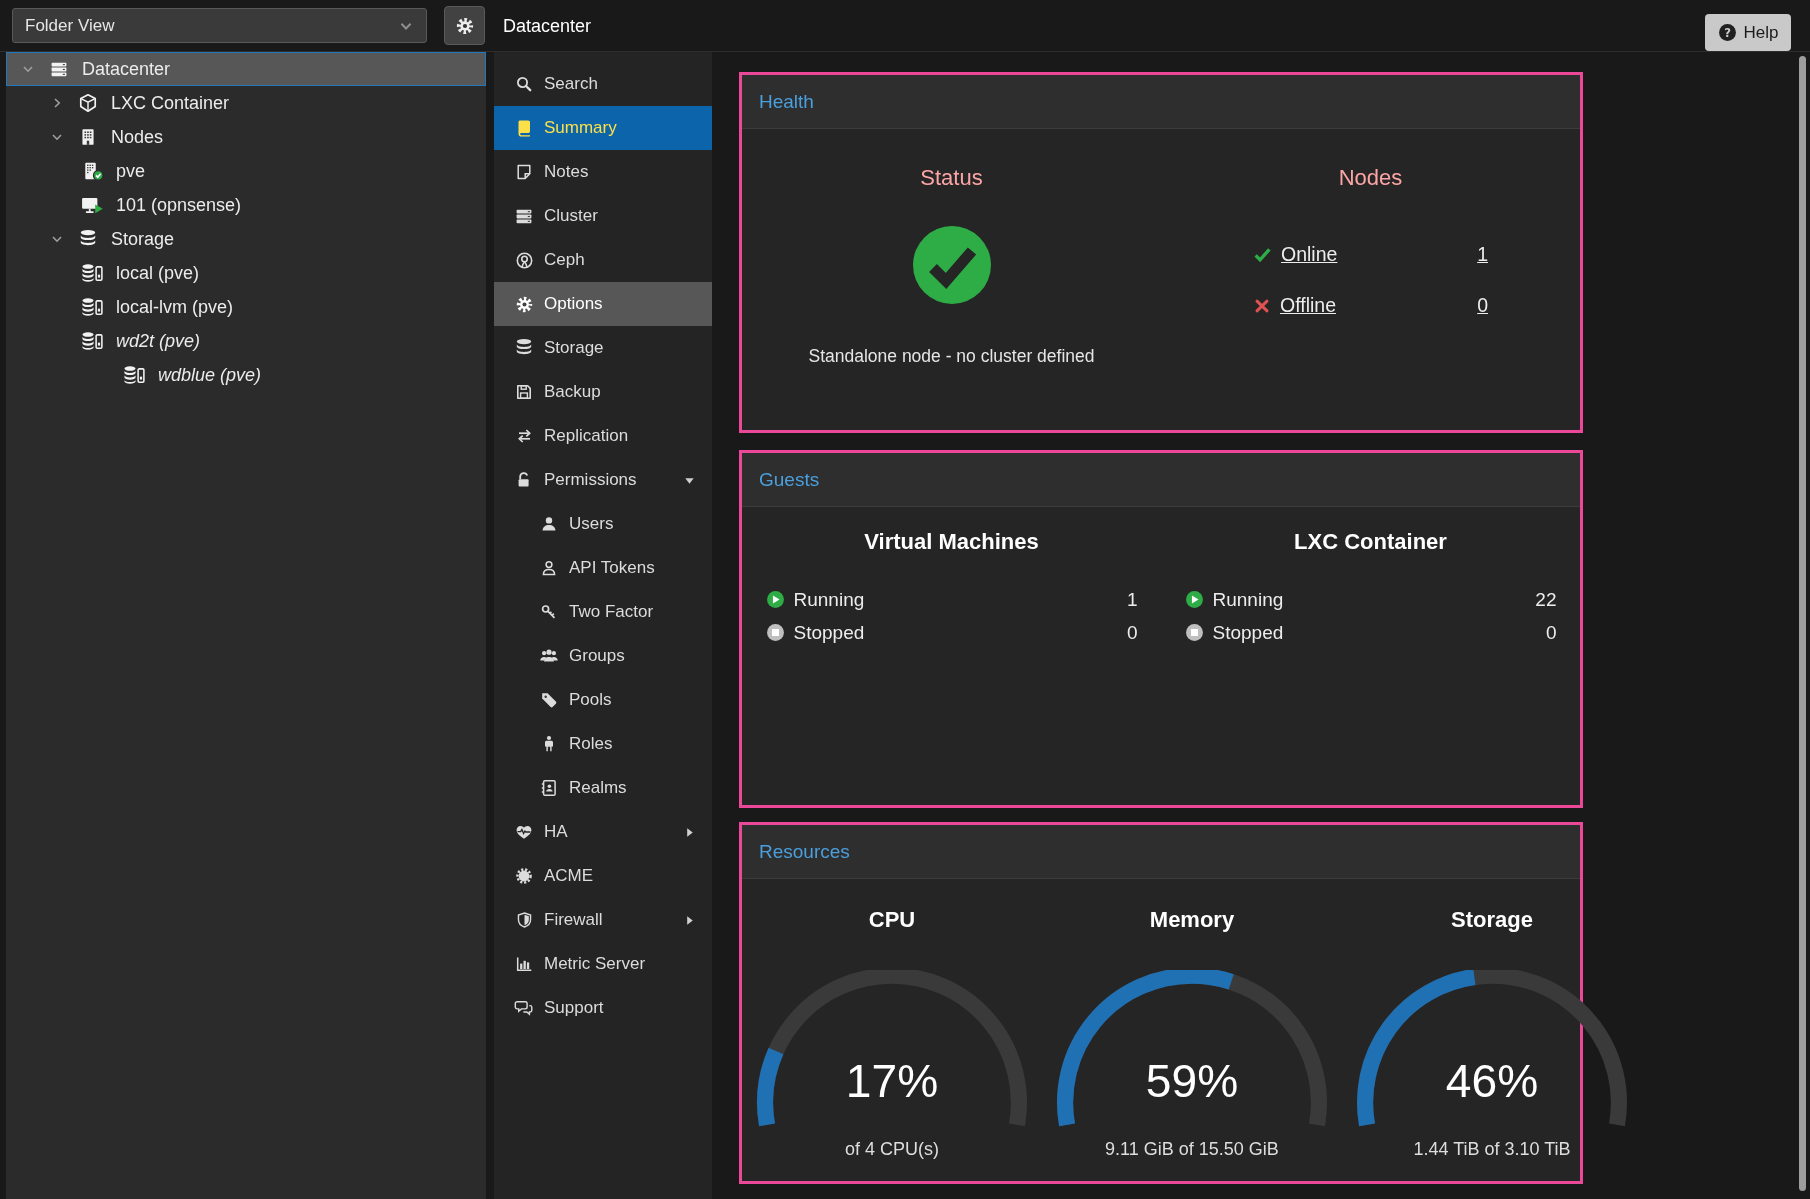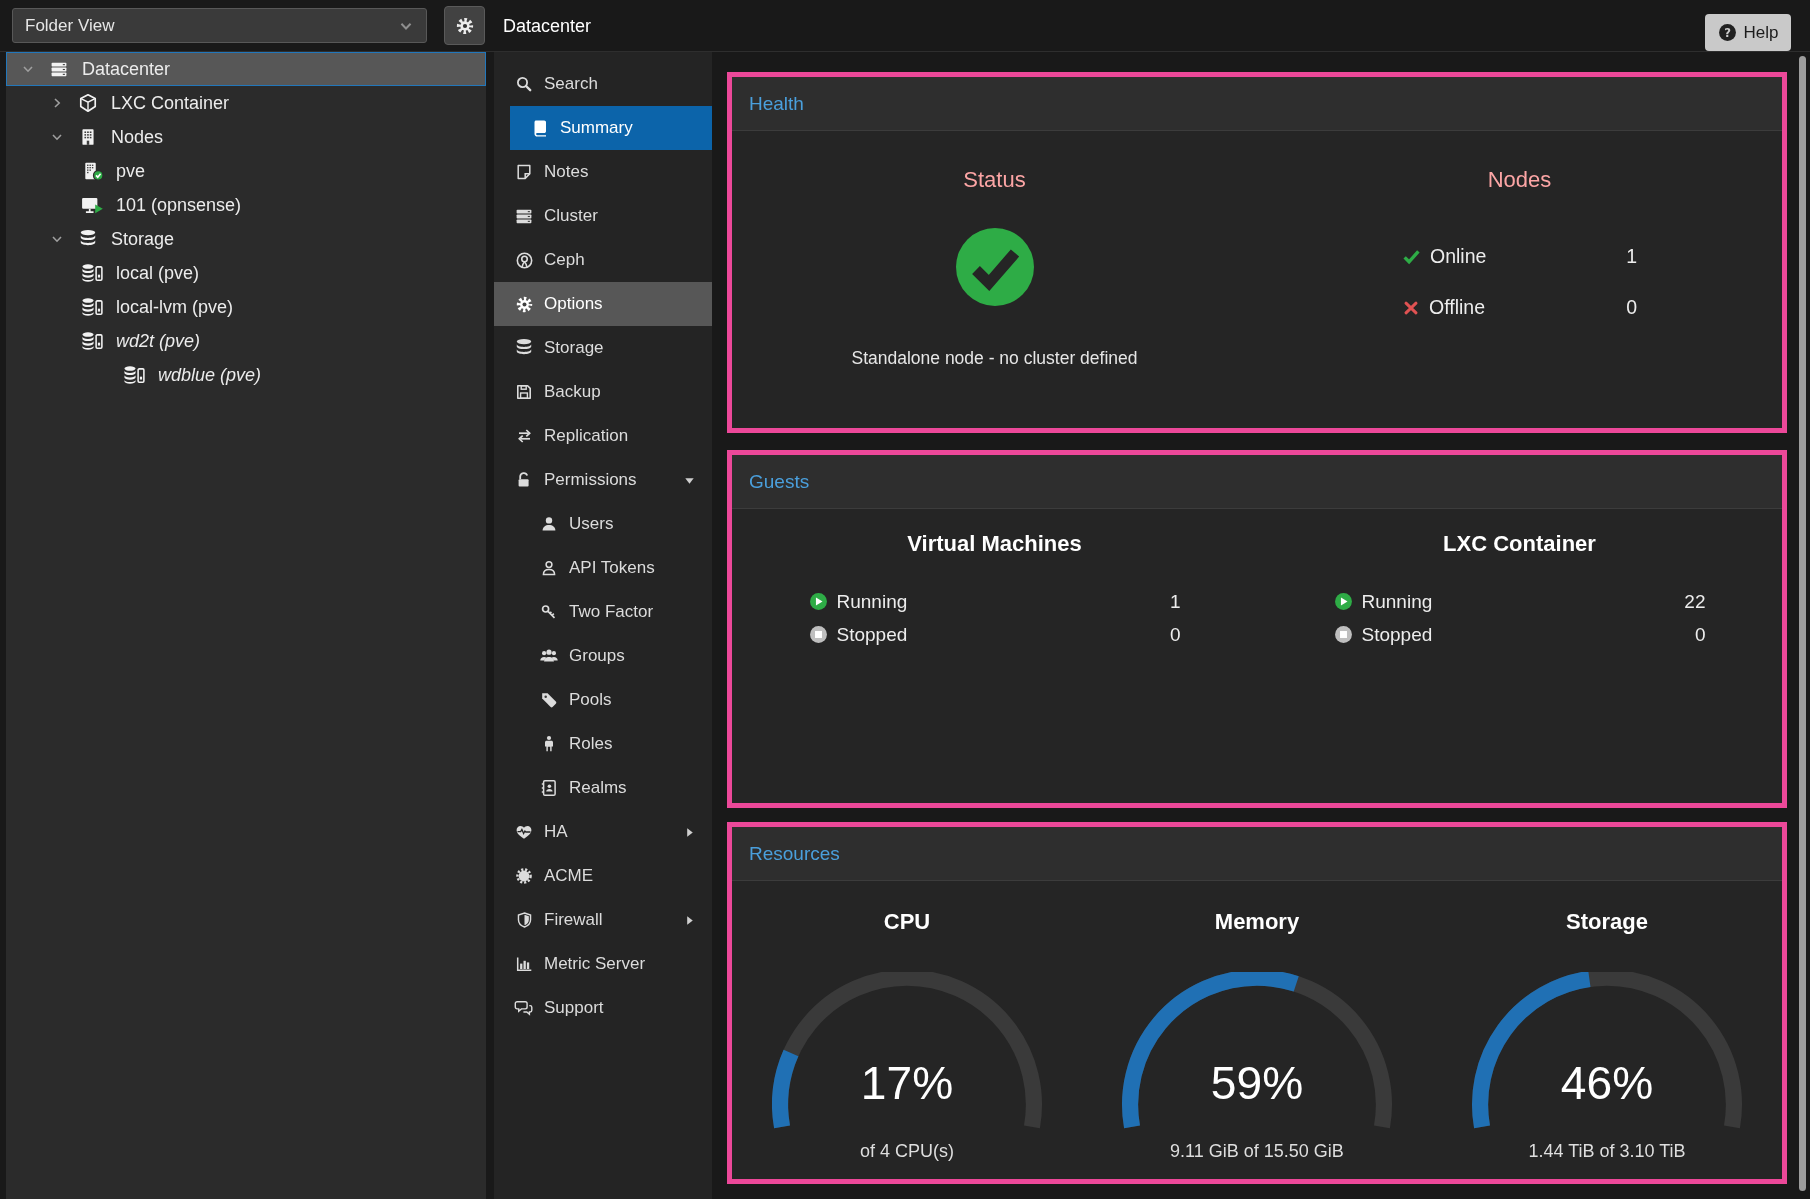--- a/index.html
+++ b/index.html
@@ -28,39 +28,39 @@
   .tree-ic{width:32px;flex:none;color:#f2f2f2;justify-content:center;margin-right:7px;}
   .tree-label{white-space:nowrap;}
 
   
   #splitter{position:absolute;left:486px;top:52px;width:8px;bottom:0;background:#191919;}
 
   
   #menu-panel{position:absolute;left:494px;top:52px;width:218px;bottom:0;background:#242424;padding-top:10px;}
   .menu-row{height:44px;display:flex;align-items:center;padding:0 16px 0 18px;color:#dcdcdc;font-size:17px;}
   .menu-row.indent{padding-left:43px;}
-  .menu-row.selected{background:var(--accent);color:#ffffff;margin-left:16px;}
+  .menu-row.selected{background:var(--accent);color:#fde047;}
   .menu-row.focused{background:#575757;color:#ffffff;}
   .menu-ic{width:24px;flex:none;justify-content:center;margin-right:8px;}
   .menu-arrow{margin-left:auto;color:#cfcfcf;}
 
   
   #content{position:absolute;left:712px;top:52px;right:0;bottom:0;background:#191919;}
-  .panel{position:absolute;left:15px;width:1060px;background:#252525;border:5px solid #ec4899;}
+  .panel{position:absolute;left:27px;width:844px;background:#252525;border:3px solid #ec4899;}
   .panel-header{height:54px;background:#2e2e2e;border-bottom:1px solid #3c3c3c;display:flex;align-items:center;padding:0 17px;color:var(--panel-title);font-size:19px;}
   #health-panel{top:20px;height:361px;}
   #guests-panel{top:398px;height:358px;}
   #resources-panel{top:770px;height:362px;}
   .columns{display:flex;}
   .col{flex:1;display:flex;flex-direction:column;align-items:center;}
   .col-heading{margin-top:36px;font-size:22px;font-weight:normal;color:#fca5a5;}
   #status-check{margin-top:33px;}
   #status-message{margin-top:40px;font-size:17.5px;color:#e6e6e6;}
   .n-table{width:235px;margin-top:38px;}
-  .n-row{height:51px;display:flex;align-items:center;font-size:19.5px;color:#ededed;gap:9px;}
+  .n-row{height:51px;display:flex;align-items:center;font-size:19.5px;color:#ededed;gap:9px;text-decoration:underline;}
   .g-heading{margin-top:22px;font-size:22px;font-weight:bold;color:#ffffff;}
   .g-table{width:372px;margin-top:28px;}
   .g-row{height:33px;display:flex;align-items:center;font-size:19px;color:#ededed;gap:9px;}
   .stat-value{margin-left:auto;}
   .gauge-title{margin-top:28px;font-size:22px;font-weight:bold;color:#ffffff;}
   .gauge-svg{margin-top:37px;}
   .gauge-caption{margin-top:-14px;font-size:18px;color:#dedede;}
 
   
   #scrollbar-thumb{position:absolute;right:4px;top:56px;width:7px;height:1135px;background:#9d9d9d;border-radius:4px;}

